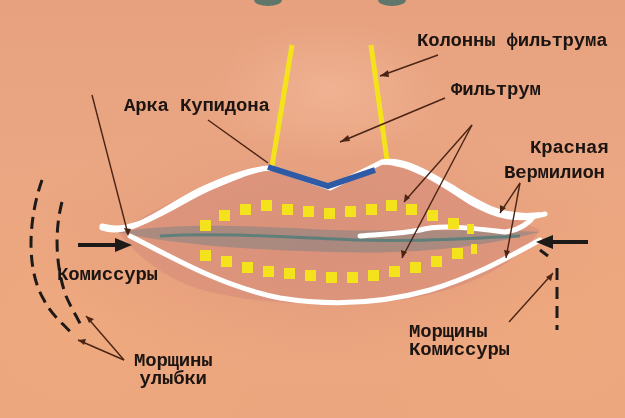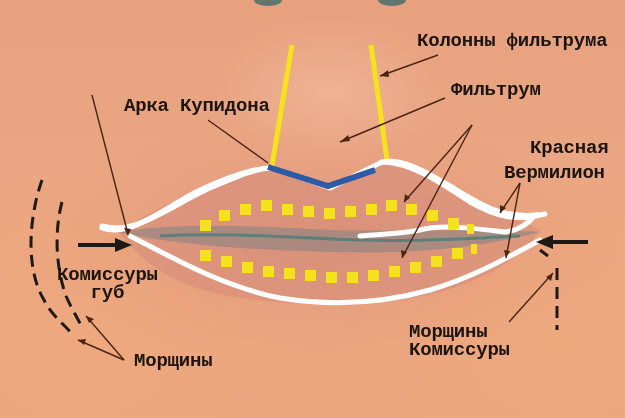--- a/index.html
+++ b/index.html
@@ -147,23 +147,23 @@
 
   <div class="label" style="left:124px; top:97px;">Арка Купидона</div>
   <div class="label" style="left:417px; top:32px;">Колонны фильтрума</div>
   <div class="label" style="left:451px; top:81px;">Фильтрум</div>
   <div class="label" style="left:504px; top:117px;margin-top:47px;">Вермилион</div>
   <div class="label center" style="left:530px; top:139px;">
     <div>Красная</div>
   </div>
   <div class="label center" style="left:57px; top:266px;">
     <div>Комиссуры</div>
-    <div>губ</div>
   </div>
   <div class="label center" style="left:134px; top:352px;">
     <div>Морщины</div>
+    <div>улыбки</div>
   </div>
   <div class="label" style="left:409px; top:323px;">
     <div>Морщины</div>
     <div>Комиссуры</div>
   </div>
 
 </div>
 
 </body></html>

